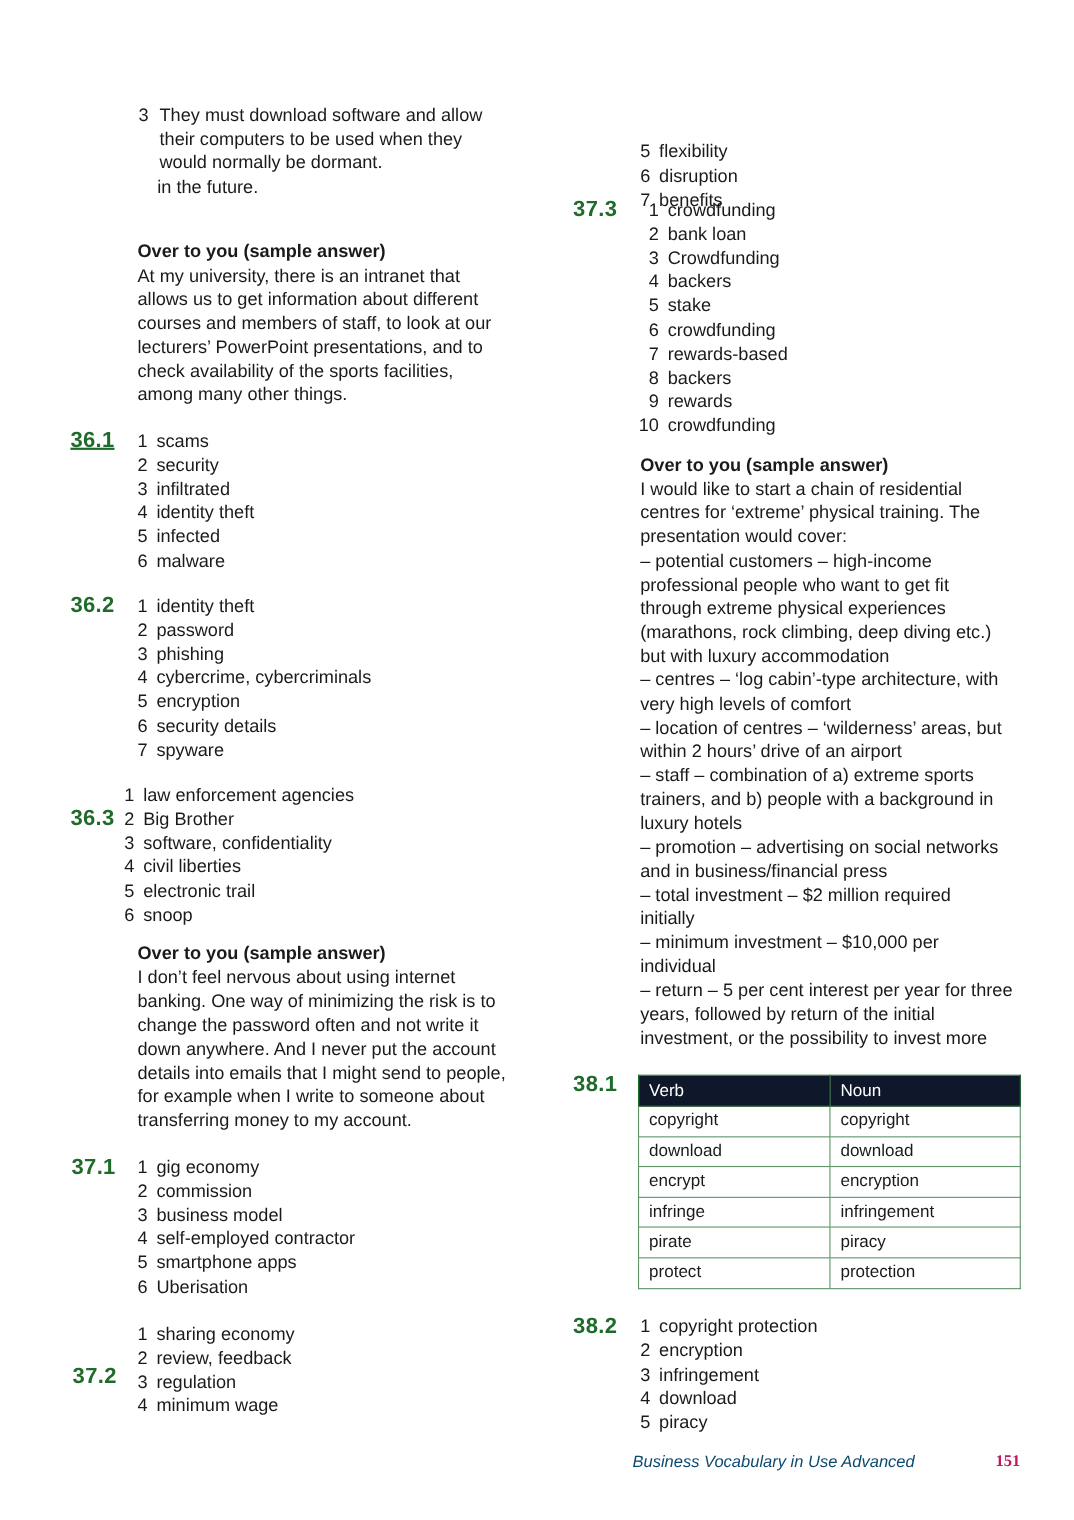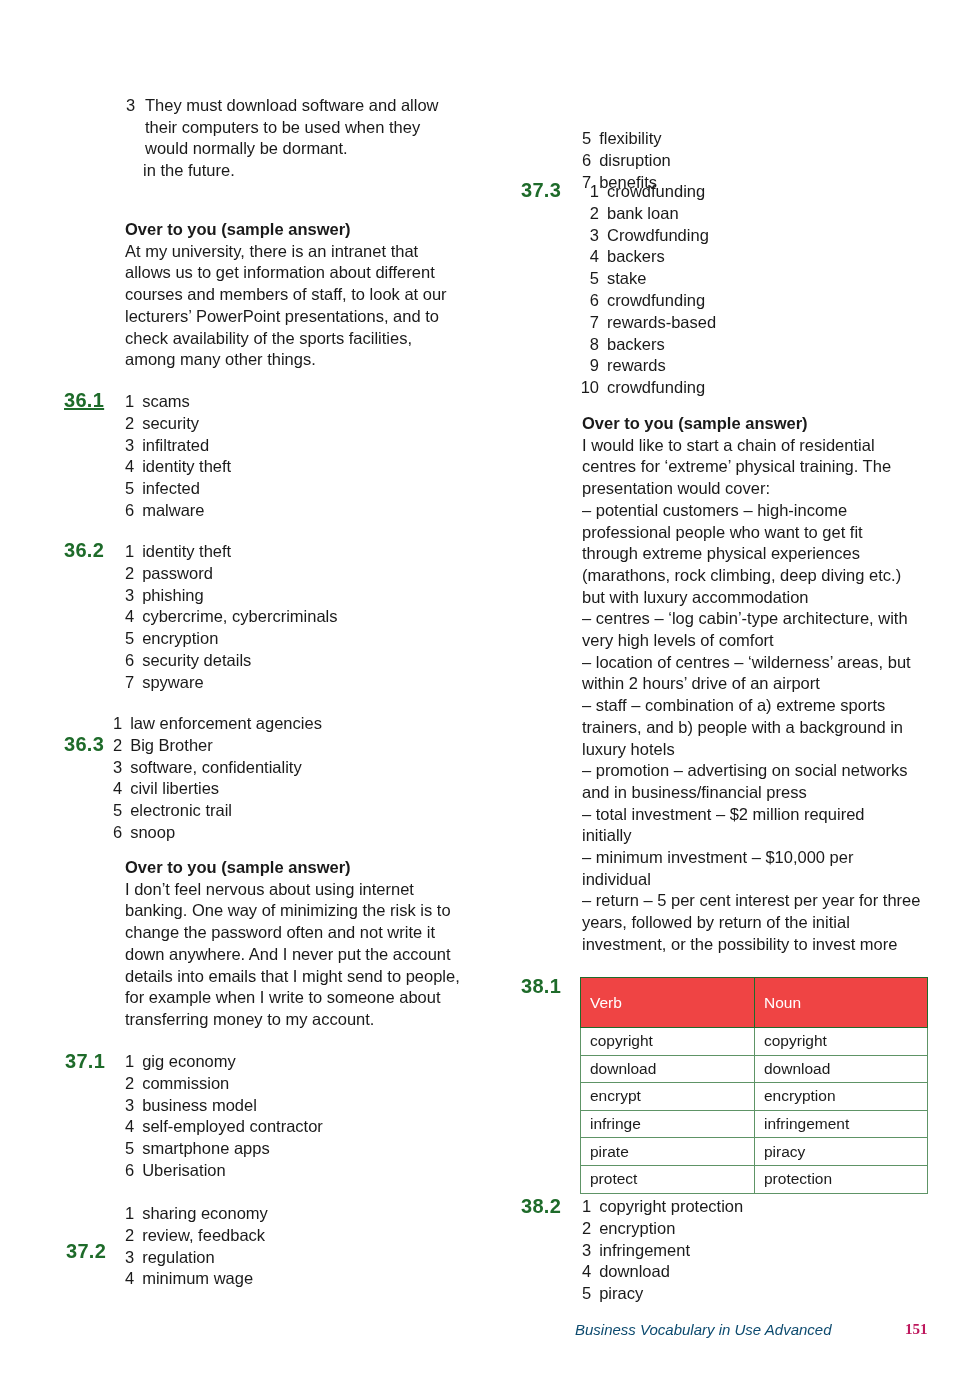--- a/index.html
+++ b/index.html
@@ -6,21 +6,21 @@
   body { width:976px; height:1382px; position:relative; overflow:hidden;
          font-family:"Liberation Sans", "DejaVu Sans", sans-serif; color:#1a1a1a; }
   .num-head { position:absolute; font-weight:bold; font-size:20px; color:#1e6b2a; letter-spacing:0.3px; }
   .list { position:absolute; margin:0; padding:0; list-style:none; }
   .list li { font-size:16.5px; line-height:21.8px; white-space:nowrap; }
   .list .n { display:inline-block; text-align:right; margin-right:8px; }
   .para { position:absolute; font-size:16.5px; line-height:21.7px; }
   .para .h { font-weight:bold; display:block; }
   .para .line { display:block; white-space:nowrap; }
   table.vn { position:absolute; border-collapse:collapse; font-size:15.5px; }
-  table.vn th { background:#ef4444; color:#fff; font-weight:normal; text-align:left; padding:11px 9px; height:27px; border:1px solid #1e6b2a; }
+  table.vn th { background:#0f172a; color:#fff; font-weight:normal; text-align:left; padding:0 9px; height:27px; border:1px solid #1e6b2a; }
   table.vn th + th { border-left:1px solid #4f8f58; }
   table.vn td { padding:0 9px; height:26.6px; border:1.5px solid #5e9466; }
   .footer-title { position:absolute; font-style:italic; font-size:15px; color:#0c4a6e; }
   .footer-page { position:absolute; font-weight:bold; font-size:15px; color:#be185d;font-family:Liberation Serif, serif; }
 </style>
 </head>
 <body>
 
 <div class="para" style="left:126px; top:95px;">
   <span class="line"><span style="display:inline-block;width:19px;">3</span><span>They must download software and allow</span></span>

